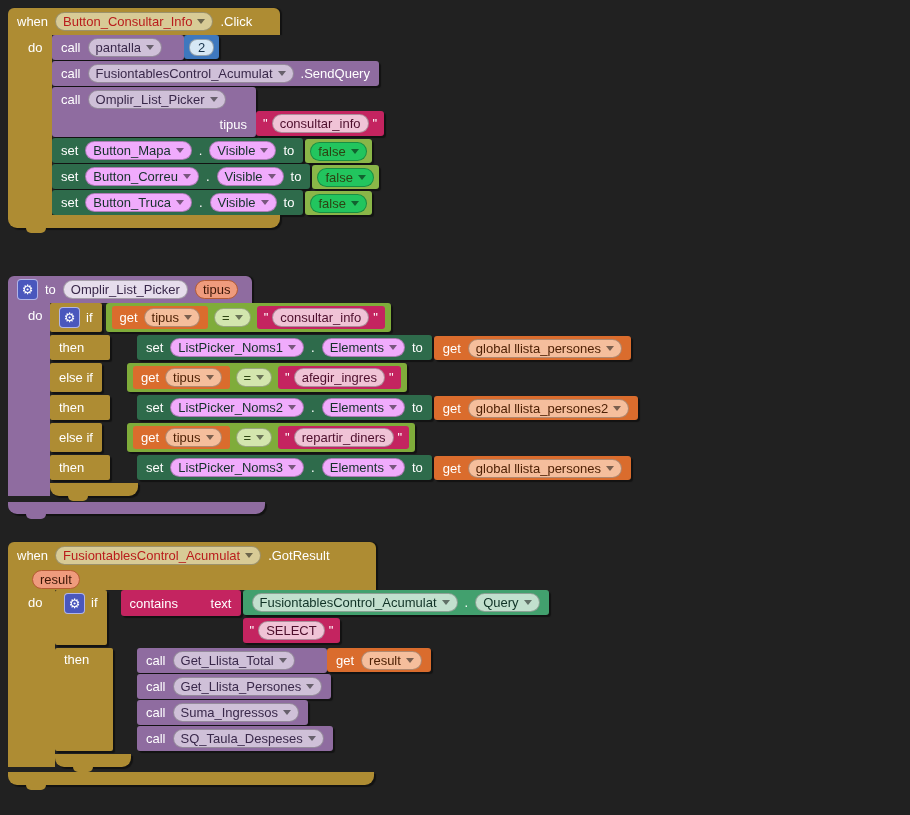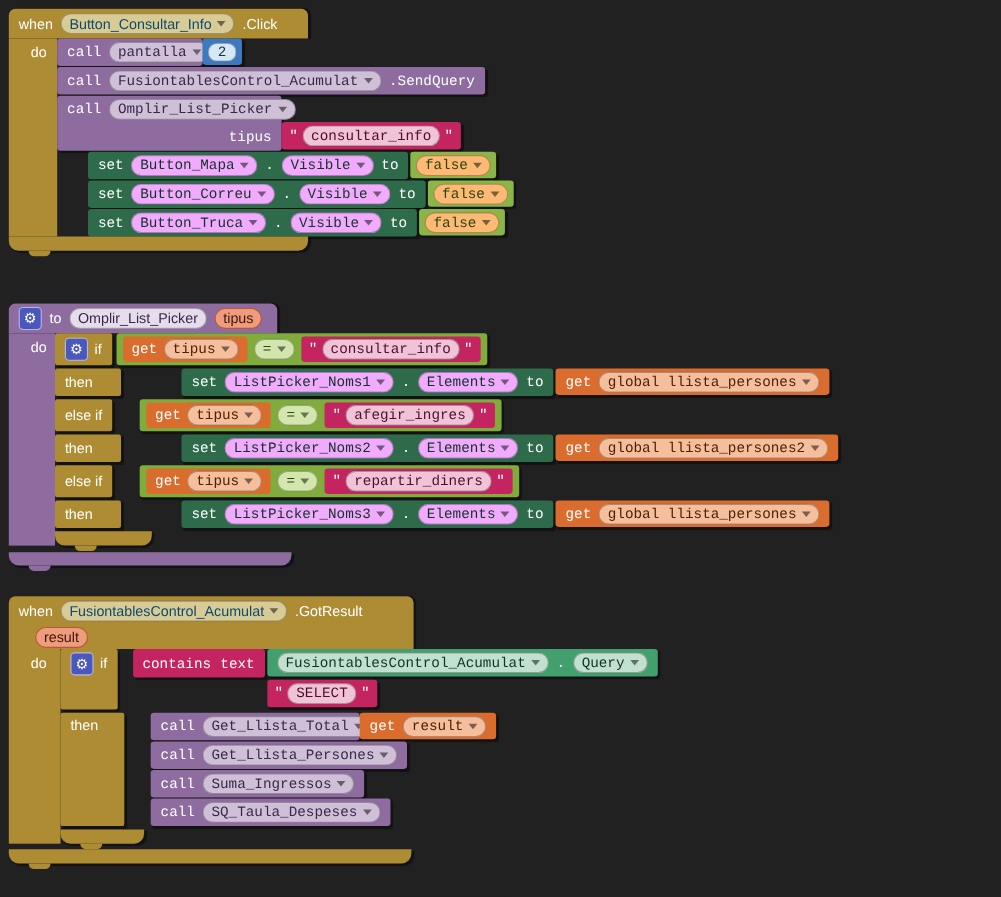--- a/index.html
+++ b/index.html
@@ -3,40 +3,40 @@
 <meta charset="utf-8">
 <style>
   html,body{margin:0;padding:0;}
   body{
     width:910px;height:815px;position:relative;overflow:hidden;
     background:#212121;
     font-family:"Liberation Sans",sans-serif;
     font-size:13px;color:#fff;
   }
   .stack{position:absolute;}
-  .blk{box-shadow:2px 2px 1px rgba(0,0,0,.45);border-radius:3px;font-family:Liberation Mono, monospace;}
+  .blk{box-shadow:2px 2px 1px rgba(0,0,0,.45);border-radius:3px;}
   .row{display:flex;align-items:center;gap:7px;padding:0 9px;height:25px;white-space:nowrap;}
   .row.h27{height:27px;}
   .row.pr{justify-content:flex-end;}
   .chip{display:inline-flex;align-items:center;gap:5px;border-radius:10px;padding:1px 7px;
         line-height:15px;border:1px solid rgba(0,0,0,.28);}
   .arr{width:0;height:0;border-left:4px solid transparent;border-right:4px solid transparent;
        border-top:5px solid rgba(0,0,0,.5);flex:none;}
   
   .gold{background:#AE8C33;}
-  .chip-gold{background:#D8CB96;color:#0c4a6e;}
+  .chip-gold{background:#D8CB96;color:#b91c1c;}
   .purple{background:#8F6CA0;}
   .chip-purple{background:#CFC0D8;color:#39284A;}
   .chip-field{background:#E6DDEC;color:#39284A;}
   .dgreen{background:#2E6B4B;}
   .chip-dgreen{background:#f0abfc;color:#14312A;}
   .mgreen{background:#7FAC3A;}
   .chip-mgreen{background:#D3E6AE;color:#2C4312;}
   .lgreen{background:#8AB648;}
-  .chip-lgreen{background:#fdba74;color:#2C4312;}
+  .chip-lgreen{background:#22c55e;color:#2C4312;}
   .egreen{background:#42A06E;}
   .chip-egreen{background:#C2E0CE;color:#103226;}
   .magenta{background:#C42460;}
   .chip-magenta{background:#F0C3D6;color:#4D0E2C;}
   .orange{background:#DA6C2D;}
   .chip-orange{background:#F5BE9C;color:#4E2105;}
   .chip-param{background:#EF9B7D;border-color:#B55B33;color:#3C1505;}
   .blue{background:#3E78BE;}
   .numfield{background:#D6E8F5;color:#16324A;border-radius:8px;padding:0 8px;border:1px solid rgba(0,0,0,.3);}
   .gearchip{background:#4A57BD;border-radius:4px;width:19px;height:19px;flex:none;
@@ -46,21 +46,21 @@
   .c-head{border-radius:6px 6px 0 0;}
   .c-foot{height:13px;border-radius:0 0 9px 9px;position:relative;box-shadow:2px 2px 1px rgba(0,0,0,.45);}
   .c-foot::after{content:"";position:absolute;left:18px;bottom:-5px;width:20px;height:5px;
                  background:inherit;border-radius:0 0 7px 7px;}
   .c-body{display:flex;align-items:stretch;}
   .spine{flex:none;padding:5px 0 0 20px;box-sizing:border-box;}
   .content{display:flex;flex-direction:column;align-items:flex-start;}
   .content>*+{margin-top:1px;}
   .duo{display:flex;align-items:flex-end;}
   .valign{margin-bottom:1px;}
-  .srow{display:flex;align-items:flex-start;padding-left:28px;}
+  .srow{display:flex;align-items:flex-end;}
   .ifcol{display:flex;flex-direction:column;align-items:flex-start;}
   .ifcol>*+*{margin-top:3px;gap:21px;}
   .ifrow{display:flex;align-items:center;}
   .ifrow2{display:flex;align-items:flex-start;}
   .ifseg{background:#AE8C33;display:flex;align-items:center;gap:6px;padding:0 9px;
          box-shadow:2px 2px 1px rgba(0,0,0,.45);border-radius:2px;}
   .condblk{display:flex;align-items:center;gap:6px;padding:2px 6px;height:29px;box-sizing:border-box;}
   .inline-get{display:flex;align-items:center;gap:6px;padding:0 8px;height:23px;border-radius:3px;}
   .textblk{display:flex;align-items:center;gap:4px;padding:0 7px;height:23px;border-radius:3px;}
   .q{color:#fff;}

